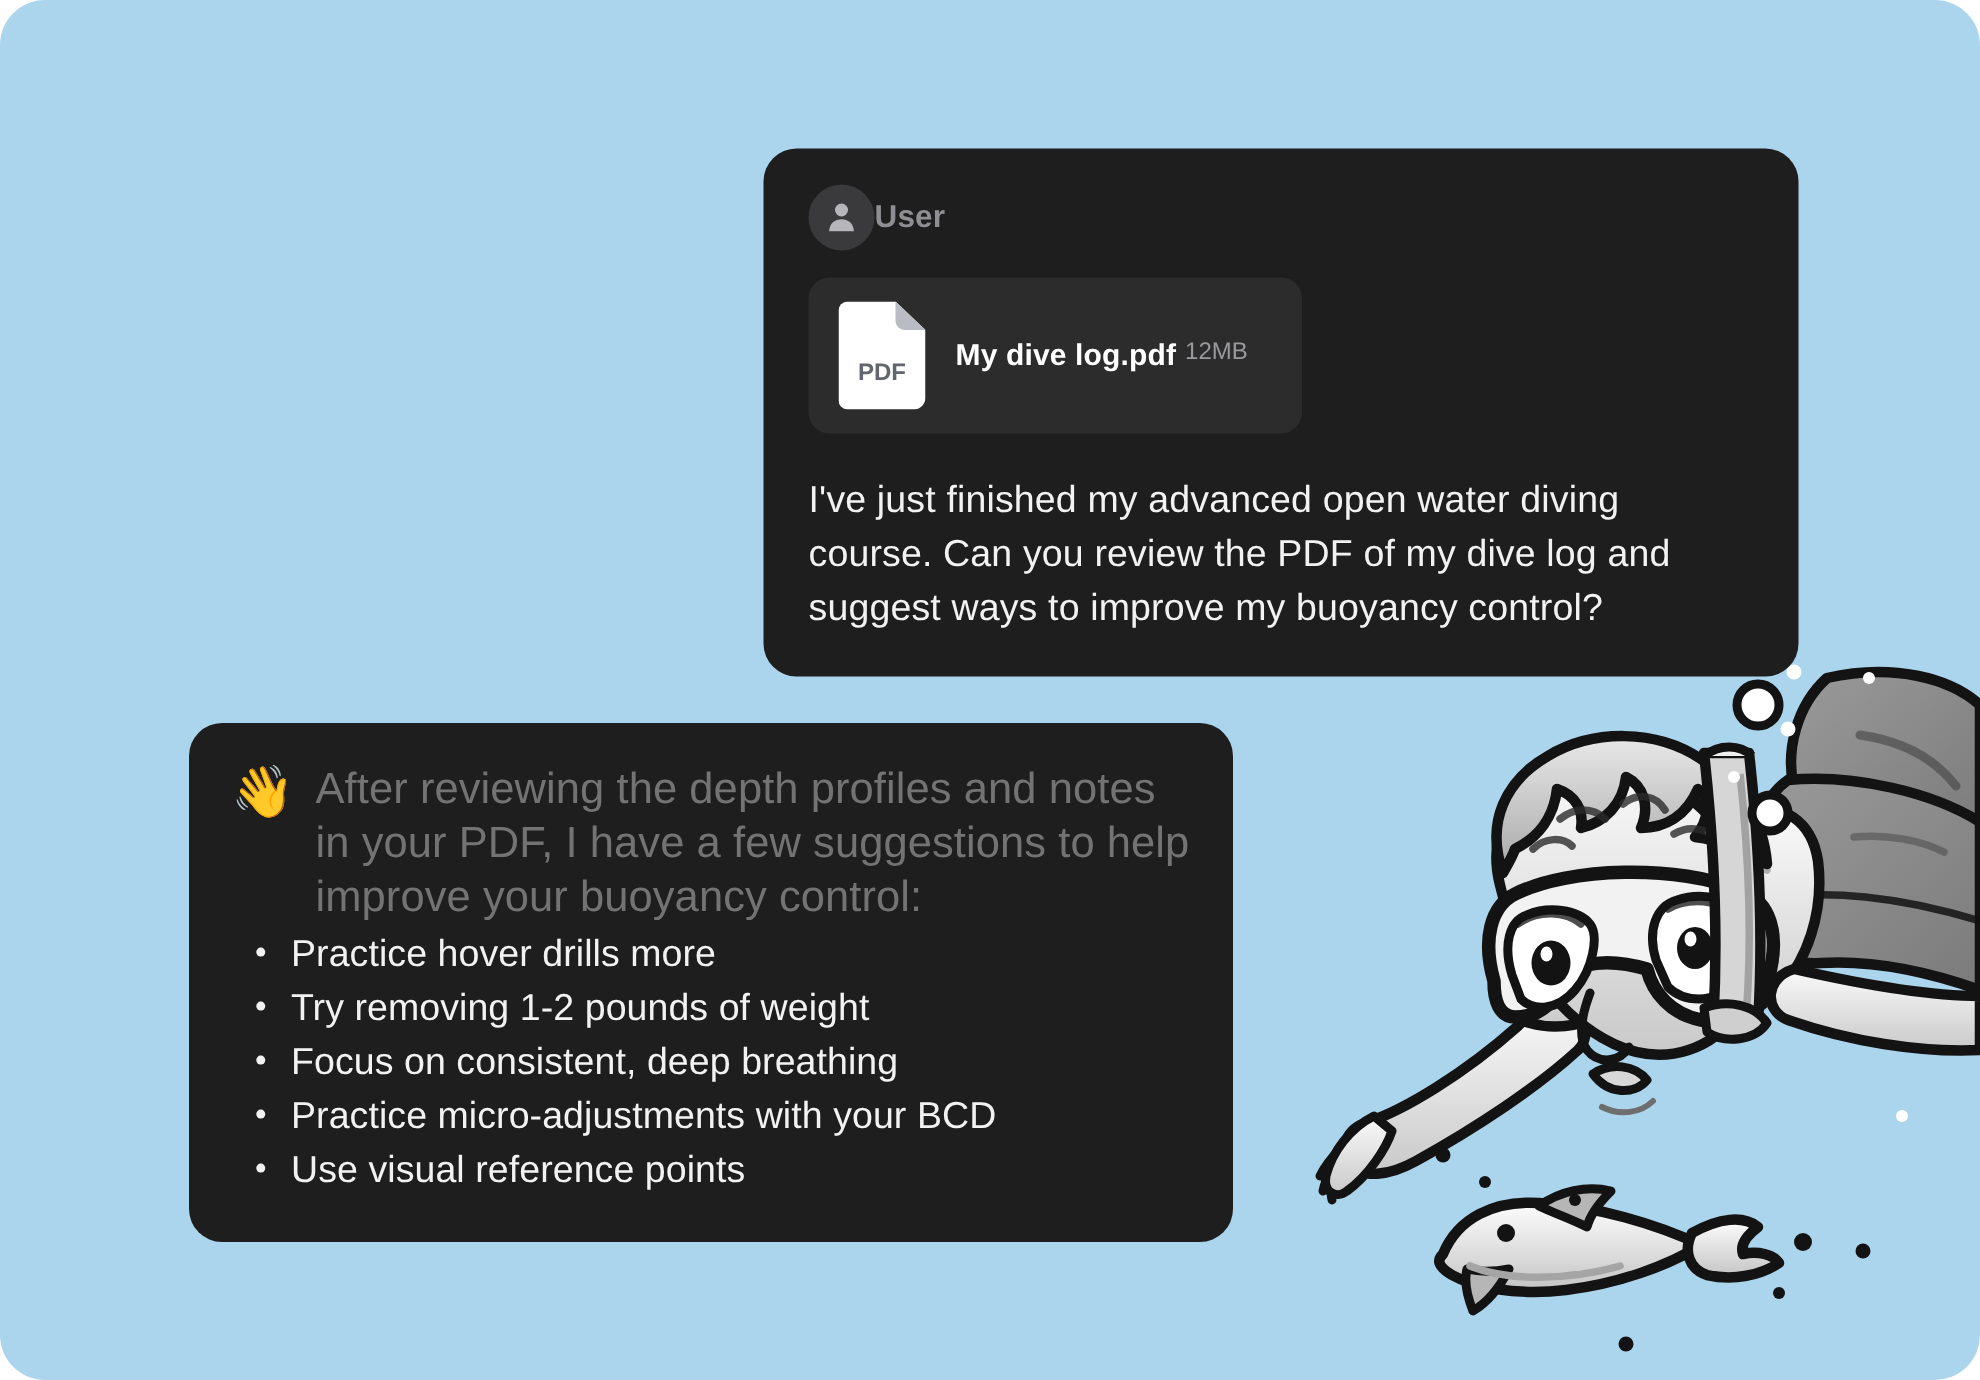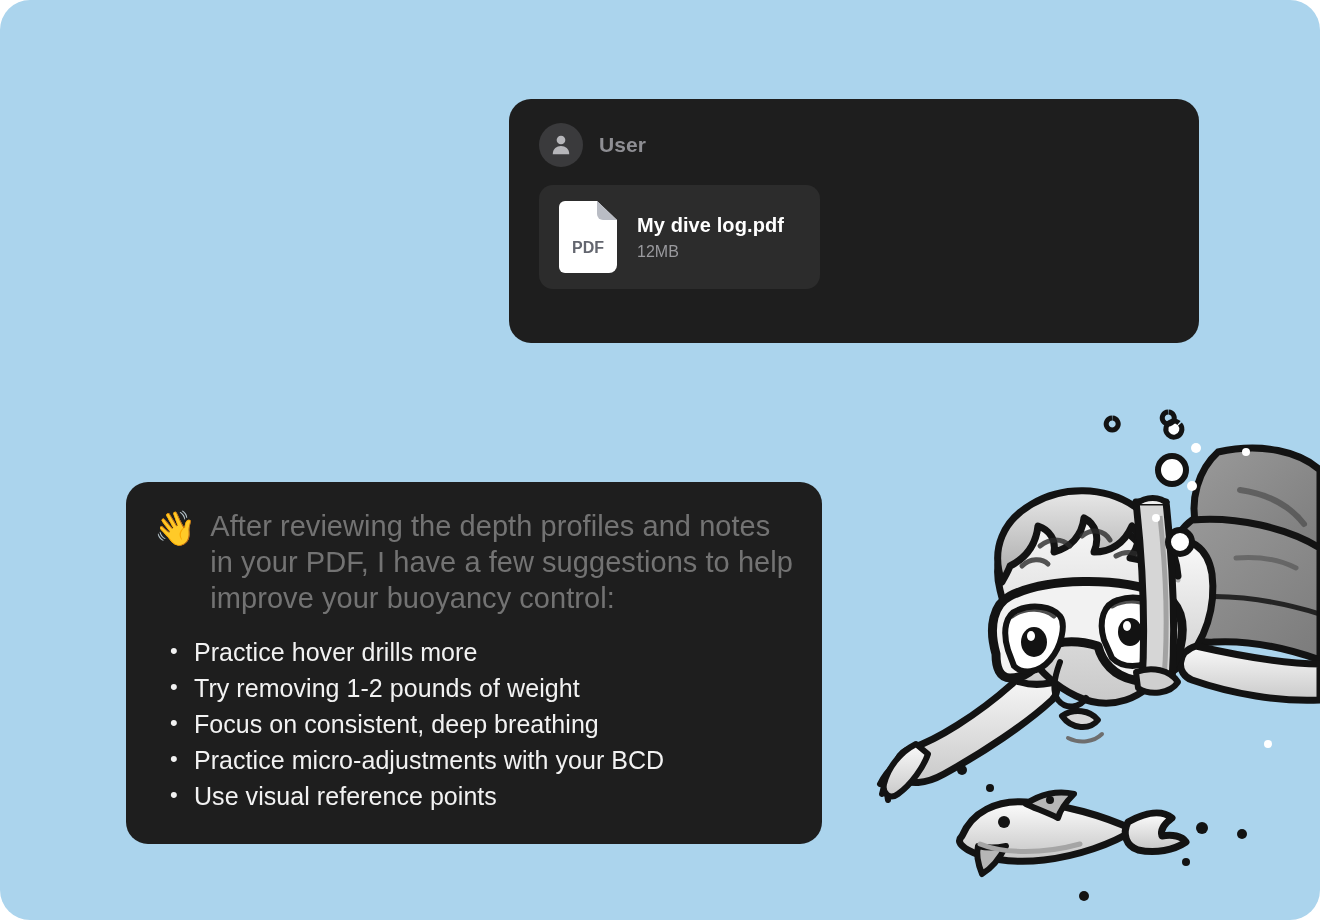--- a/index.html
+++ b/index.html
@@ -37,21 +37,21 @@
     top: 99px;
     width: 690px;
     background: #1e1e1e;
     border-radius: 22px;
     padding: 24px 30px 28px 30px;
   }
 
   .msg-header {
     display: flex;
     align-items: center;
-    gap: 16px;
+    gap: 0;
     margin-bottom: 18px;
   }
 
   .avatar {
     width: 44px;
     height: 44px;
     border-radius: 50%;
     background: #3a3a3c;
     display: flex;
     align-items: center;
@@ -81,21 +81,21 @@
   .file-icon {
     width: 58px;
     height: 72px;
     position: relative;
     flex: 0 0 auto;
     border-radius: 16px;
   }
 
   .file-icon svg { display: block; }
 
-  .file-meta { display: flex; flex-direction: column; gap: 6px; }
+  .file-meta { display: flex; flex-direction: row; gap: 6px; }
 
   .file-name {
     font-size: 20px;
     font-weight: bold;
     color: #ffffff;
     letter-spacing: 0.1px;
   }
 
   .file-size {
     font-size: 16px;
@@ -135,21 +135,21 @@
 
   .assistant-text {
     font-size: 29px;
     line-height: 36px;
     color: #737373;
     letter-spacing: 0.05px;
   }
 
   .suggestion-list {
     list-style: none;
-    margin-top: 18px;
+    margin-top: 2px;
   }
 
   .suggestion-list li {
     position: relative;
     padding-left: 40px;
     font-size: 25px;
     line-height: 36px;
     color: #f2f2f2;
     letter-spacing: 0.05px;
   }
@@ -315,20 +315,21 @@
           <path d="M38 0 L58 19 H44 A6 6 0 0 1 38 13 Z" fill="#b9bcc4"></path>
           <text x="29" y="52" text-anchor="middle" font-family="Liberation Sans, sans-serif" font-size="16" font-weight="bold" fill="#63666f">PDF</text>
         </svg>
       </div>
       <div class="file-meta">
         <span class="file-name">My dive log.pdf</span>
         <span class="file-size">12MB</span>
       </div>
     </div>
 
+    <div class="msg-body">I've just finished my advanced open water diving course. Can you review the PDF of my dive log and suggest ways to improve my buoyancy control?</div>
   </div>
 
   <div id="assistant-message">
     <div class="assistant-row">
       <span class="wave-emoji">👋</span>
       <span class="assistant-text">After reviewing the depth profiles and notes in your PDF, I have a few suggestions to help improve your buoyancy control:</span>
     </div>
     <ul class="suggestion-list">
       <li>Practice hover drills more</li>
       <li>Try removing 1-2 pounds of weight</li>

